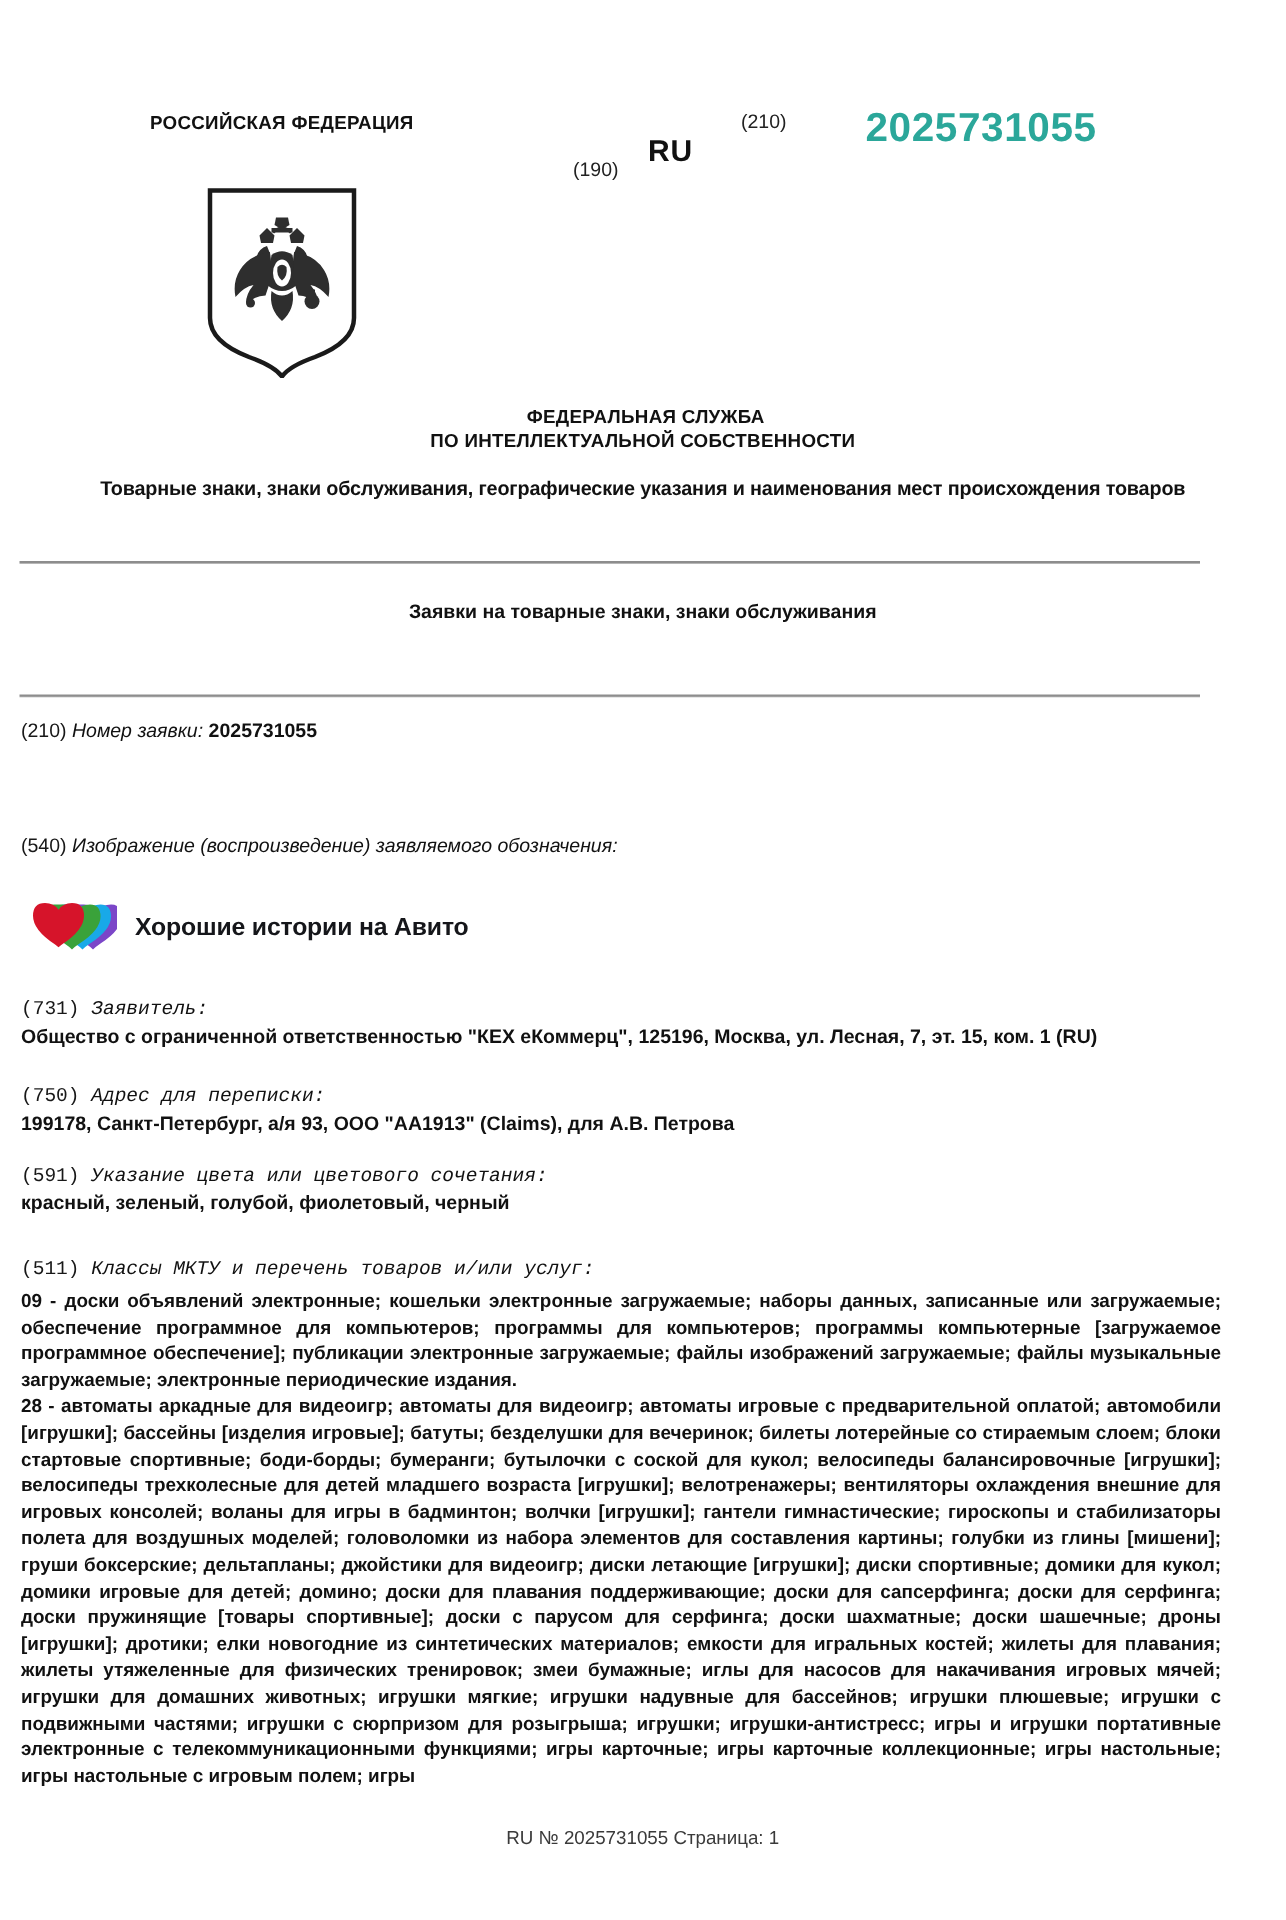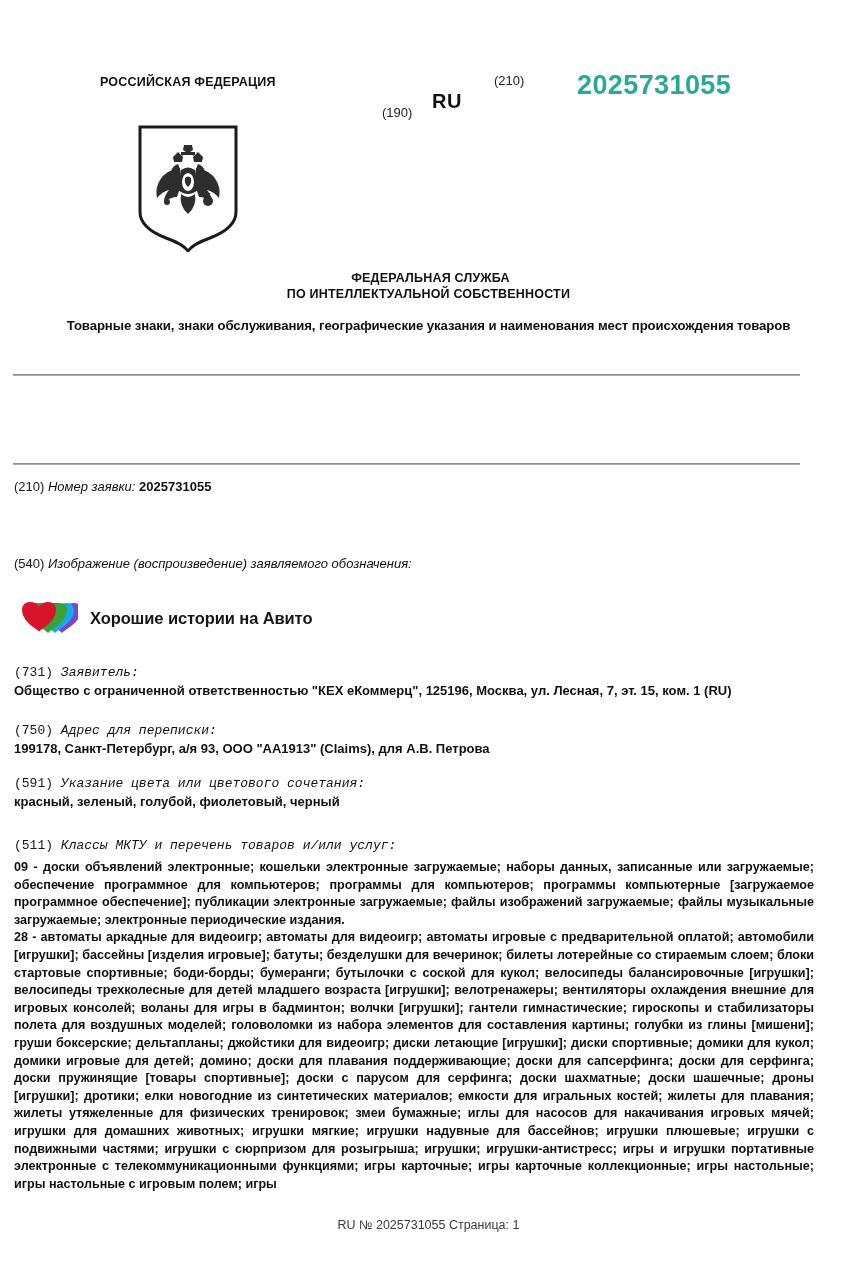--- a/index.html
+++ b/index.html
@@ -297,20 +297,21 @@
 
   <div class="agency">
     <span class="agency-line1">ФЕДЕРАЛЬНАЯ СЛУЖБА</span>
     <span>ПО ИНТЕЛЛЕКТУАЛЬНОЙ СОБСТВЕННОСТИ</span>
   </div>
 
   <div class="doc-subtitle">Товарные знаки, знаки обслуживания, географические указания и наименования мест происхождения товаров</div>
 
   <div class="rule rule-1"></div>
 
+  <div class="section-heading">Заявки на товарные знаки, знаки обслуживания</div>
 
   <div class="rule rule-2"></div>
 
   <div class="bib">
     <div class="bib-left">
       <span class="inid">(210)</span>
       <span class="lbl">Номер заявки:</span>
       <span class="val">2025731055</span>
     </div>
   </div>

